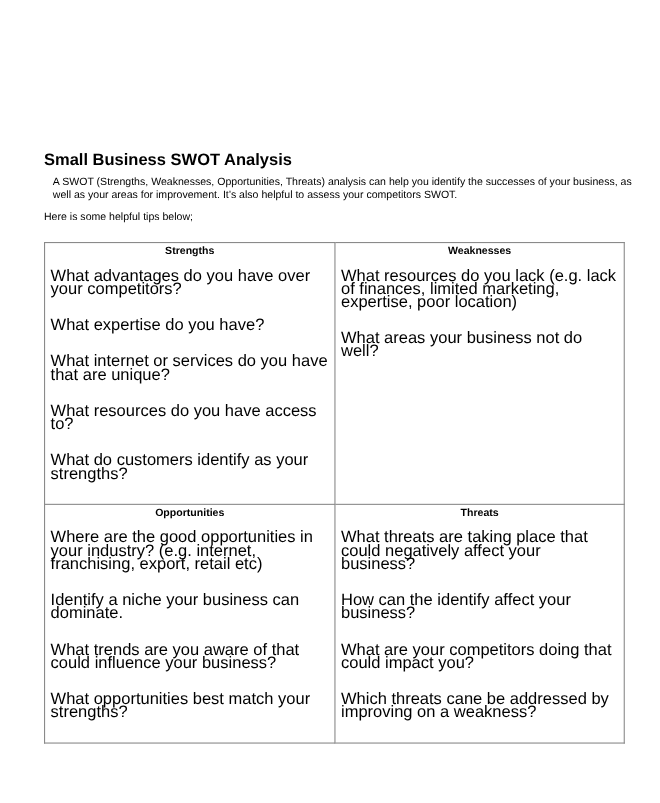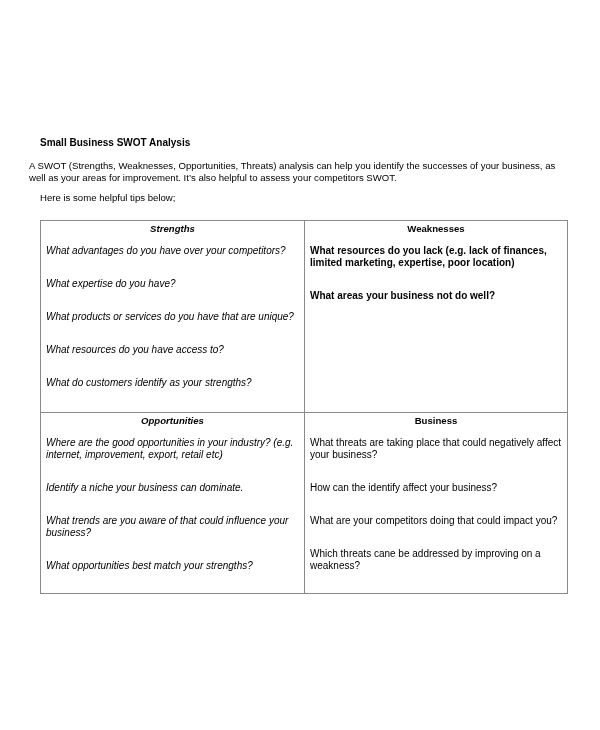--- a/index.html
+++ b/index.html
@@ -12,27 +12,27 @@
       height: 730px;
       position: relative;
       overflow: hidden;
       font-family: "Liberation Sans", sans-serif;
       color: #000000;
     }
     .page-title {
       position: absolute;
       left: 40px;
       top: 137px;
-      font-size: 10px;
+      font-size: 15px;
       font-weight: bold;
       white-space: nowrap;
     }
     .intro {
       position: absolute;
-      left: 29px;
+      left: 48px;
       top: 160px;
       width: 535px;
       font-size: 9.6px;
       line-height: 12px;
     }
     .tips {
       position: absolute;
       left: 40px;
       top: 192px;
       font-size: 9.6px;
@@ -46,82 +46,82 @@
       height: 372px;
       border-collapse: collapse;
       table-layout: fixed;
     }
     .swot-table td {
       border: 1px solid #8a8a8a;
       vertical-align: top;
       padding: 0;
       position: relative;
     }
-    .swot-table td.left { width: 263px; font-style: italic; }
+    .swot-table td.left { width: 263px; }
     .swot-table tr.row-top { height: 192px; }
     .swot-table tr.row-bottom { height: 180px; margin-left: 16px; }
     .cell-inner {
       padding: 2px 5px 0 5px;
     }
     .cell-heading {
       font-size: 9.6px;
       font-weight: bold;
       text-align: center;
       line-height: 12px;
       margin-bottom: 10px;
     }
     .question {
-      font-size: 10px;
+      font-size: 15px;
       line-height: 12px;
       margin: 0 0 21px 0;
     }
-    .weak .question { margin-bottom: 21px; font-weight: bold; }
+    .weak .question { margin-bottom: 21px; }
     .cell-inner.weak .question:first-of-type { margin-bottom: 21px; }
   </style>
 </head>
 <body>
 
 <div class="page-title">Small Business SWOT Analysis</div>
 <div class="intro">A SWOT (Strengths, Weaknesses, Opportunities, Threats) analysis can help you identify the successes of your business, as well as your areas for improvement. It’s also helpful to assess your competitors SWOT.</div>
 <div class="tips">Here is some helpful tips below;</div>
 
 <table class="swot-table">
   <tbody>
       <tr class="row-top">
     <td class="left">
       <div class="cell-inner">
         <div class="cell-heading">Strengths</div>
         <p class="question">What advantages do you have over your competitors?</p>
         <p class="question">What expertise do you have?</p>
-        <p class="question">What products or services do you have that are unique?</p>
+        <p class="question">What internet or services do you have that are unique?</p>
         <p class="question">What resources do you have access to?</p>
         <p class="question">What do customers identify as your strengths?</p>
       </div>
     </td>
     <td>
       <div class="cell-inner weak">
         <div class="cell-heading">Weaknesses</div>
         <p class="question">What resources do you lack (e.g. lack of finances, limited marketing, expertise, poor location)</p>
         <p class="question">What areas your business not do well?</p>
       </div>
     </td>
   </tr>
   <tr class="row-bottom">
     <td class="left">
       <div class="cell-inner">
         <div class="cell-heading">Opportunities</div>
-        <p class="question">Where are the good opportunities in your industry? (e.g. internet, improvement, export, retail etc)</p>
+        <p class="question">Where are the good opportunities in your industry? (e.g. internet, franchising, export, retail etc)</p>
         <p class="question">Identify a niche your business can dominate.</p>
         <p class="question">What trends are you aware of that could influence your business?</p>
         <p class="question">What opportunities best match your strengths?</p>
       </div>
     </td>
     <td>
       <div class="cell-inner">
-        <div class="cell-heading">Business</div>
+        <div class="cell-heading">Threats</div>
         <p class="question">What threats are taking place that could negatively affect your business?</p>
         <p class="question">How can the identify affect your business?</p>
         <p class="question">What are your competitors doing that could impact you?</p>
         <p class="question">Which threats cane be addressed by improving on a weakness?</p>
       </div>
     </td>
   </tr>
 </tbody>
   </table>
 

